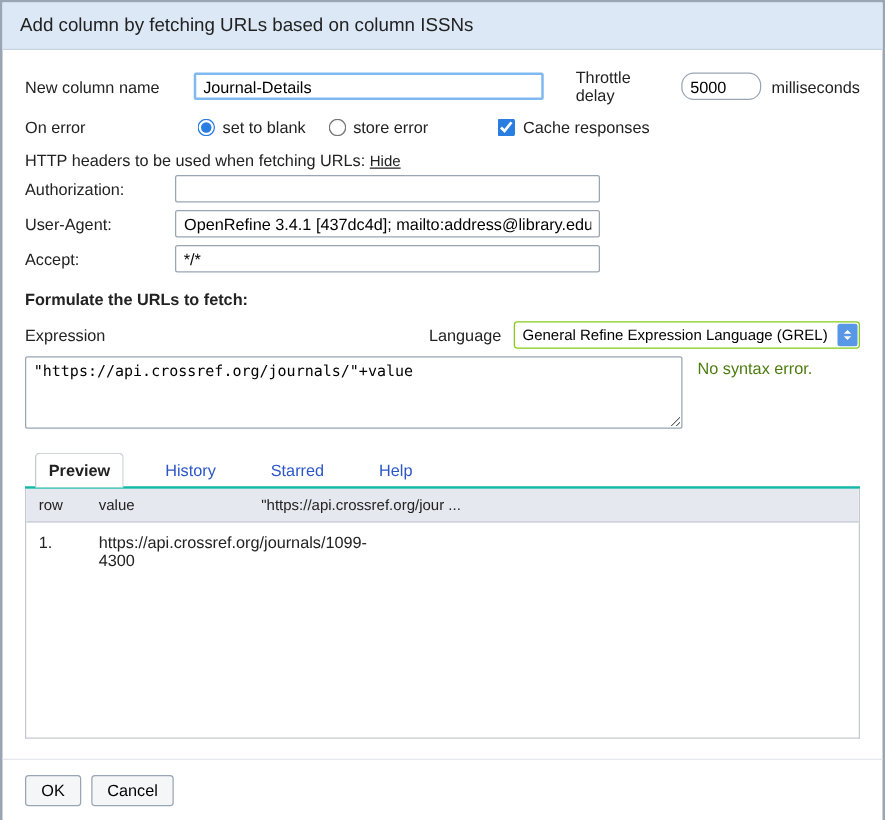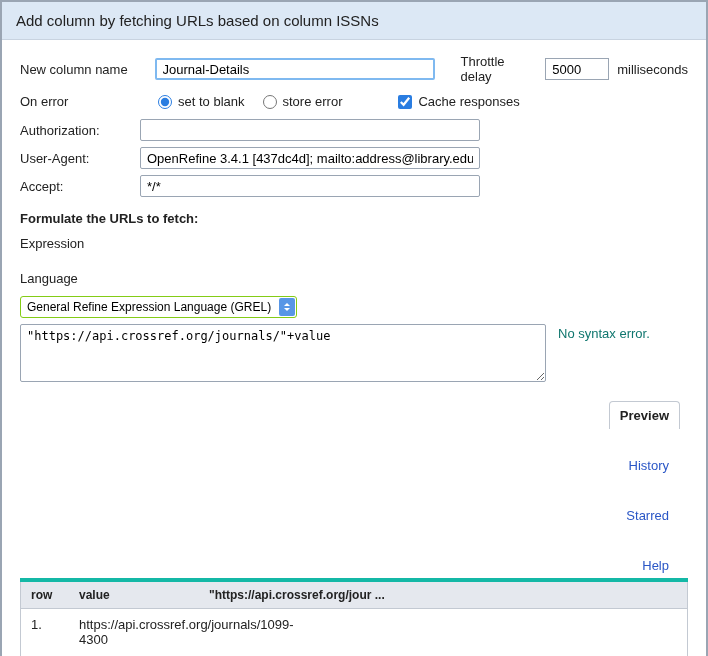--- a/index.html
+++ b/index.html
@@ -43,21 +43,21 @@
     border-radius: 2px;
     padding: 2px 6px;
     font-size: 13px;
     outline: none;
   }
   .throttle-label { margin-left: 18px; }
   input[type="text"].throttle {
     width: 64px;
     height: 22px;
     border: 1px solid #9aa5b3;
-    border-radius: 0;
+    border-radius: 10px;
     padding: 2px 6px;
     font-size: 13px;
   }
   .radio-row { display:flex; align-items:center; gap:6px; }
   input[type="radio"], input[type="checkbox"] {
     width: 14px; height:14px;
     accent-color: #2a7de1;
     margin:0;
   }
   .radio-label { margin-right: 12px; font-size:13px; }
@@ -67,21 +67,21 @@
   .headers-table { display:grid; grid-template-columns: 120px 340px; row-gap:6px; align-items:center; margin-bottom:14px;}
   .headers-table input[type="text"] {
     width: 100%;
     height: 22px;
     border: 1px solid #9aa5b3;
     border-radius: 2px;
     padding: 2px 6px;
     font-size: 13px;
   }
   .section-title { font-weight:bold; font-size:13px; margin: 6px 0 10px 0; }
-  .expr-row { display:flex; align-items:flex-start; gap:10px; margin-bottom:6px;flex-direction:column; }
+  .expr-row { display:flex; align-items:center; gap:10px; margin-bottom:6px; }
   .expr-row .exp-label { flex:0 0 auto; }
   .spacer { flex:1 1 auto; }
   .lang-select {
     position: relative;
     display: inline-flex;
     align-items: center;
   }
   .lang-select select {
     appearance: none;
     -webkit-appearance:none;
@@ -114,25 +114,25 @@
     height:58px;
     border:1px solid #9aa5b3;
     border-radius:2px;
     padding:4px 6px;
     font-family: Menlo, Consolas, monospace;
     font-size:12px;
     resize: both;
   }
   .syntax-status {
     width:130px;
-    color:#0f766e;
+    color:#4d7c0f;
     font-size:13px;
     padding-top:2px;
   }
-  .tabs { display:flex; gap:22px; margin:18px 0 0 0; border-bottom:4px solid #14b8a6; padding:0 8px; align-items:flex-end;flex-direction:column;}
+  .tabs { display:flex; gap:22px; margin:18px 0 0 0; border-bottom:2px solid #14b8a6; padding:0 8px; align-items:flex-end;}
   .tab {
     padding:6px 10px;
     font-size:13px;
     cursor:pointer;
     color:#2a56c6;
     border:1px solid transparent;
     border-bottom:none;
     position:relative;
     top:1px;
     background:transparent;
@@ -149,21 +149,21 @@
     border:1px solid #c3c9d2;
     border-top:none;
     padding:0;
     height:200px;
     overflow:auto;
   }
   .preview-header {
     display:grid;
     grid-template-columns: 48px 130px 1fr;
     background:#e5e8ee;
-    font-weight:bold;
+    font-weight:normal;
     font-size:12px;
     padding:6px 10px;
     border-bottom:1px solid #c3c9d2;
   }
   .preview-row {
     display:grid;
     grid-template-columns: 48px 130px 1fr;
     font-size:13px;
     padding:8px 10px;
   }
@@ -206,20 +206,24 @@
         <span class="radio-label">set to blank</span>
         <input type="radio" name="onerror" style="">
         <span class="radio-label">store error</span>
       </div>
       <div class="cache-wrap">
         <input type="checkbox" checked="" style="">
         <span>Cache responses</span>
       </div>
     </div>
 
+    <div class="headers-title">
+      <span>HTTP headers to be used when fetching URLs:</span>
+      <a>Hide</a>
+    </div>
 
     <div class="headers-table">
       <div>Authorization:</div>
       <input type="text" value="" style="">
       <div>User-Agent:</div>
       <input type="text" value="OpenRefine 3.4.1 [437dc4d]; mailto:address@library.edu" style="">
       <div>Accept:</div>
       <input type="text" value="*/*" style="">
     </div>
 

